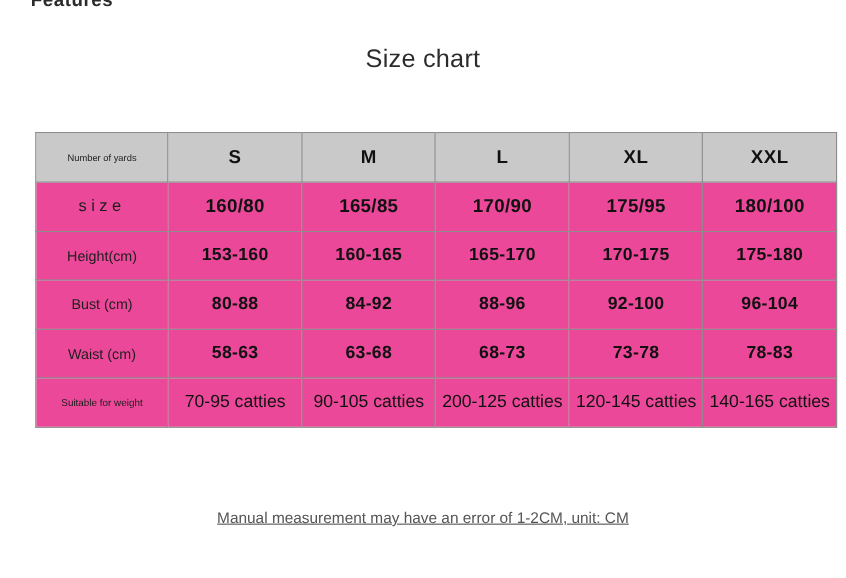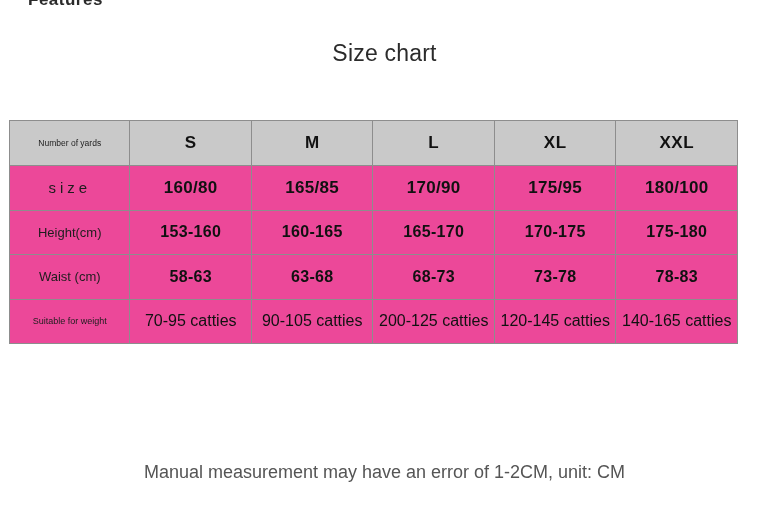--- a/index.html
+++ b/index.html
@@ -34,21 +34,21 @@
     width: 769px;
     text-align: center;
     font-size: 23px;
     color: #2b2b2b;
     letter-spacing: 0.2px;
   }
 
   .table-wrap {
     position: absolute;
     top: 120px;
-    left: 9px;
+    left: 32px;
     width: 729px;
   }
 
   table.size-table {
     border-collapse: collapse;
     width: 729px;
     table-layout: fixed;
   }
 
   table.size-table td {
@@ -119,22 +119,23 @@
     font-weight: normal;
     letter-spacing: 0;
   }
 
   .footnote {
     position: absolute;
     top: 462px;
     left: 0;
     width: 769px;
     text-align: center;
-    font-size: 18px;
+    font-size: 14px;
     color: #555;
+    text-decoration: underline;
   }
 </style>
 </head>
 <body>
 
 <div class="top-cut-text">Features</div>
 
 <div class="chart-title">Size chart</div>
 
 <div class="table-wrap">
@@ -168,20 +169,28 @@
 
       <tr class="body-row">
         <td class="rowlabel">Height(cm)</td>
         <td class="val">153-160</td>
         <td class="val">160-165</td>
         <td class="val">165-170</td>
         <td class="val">170-175</td>
         <td class="val">175-180</td>
       </tr>
 
+      <tr class="body-row">
+        <td class="rowlabel">Bust (cm)</td>
+        <td class="val">80-88</td>
+        <td class="val">84-92</td>
+        <td class="val">88-96</td>
+        <td class="val">92-100</td>
+        <td class="val">96-104</td>
+      </tr>
 
       <tr class="body-row">
         <td class="rowlabel">Waist (cm)</td>
         <td class="val">58-63</td>
         <td class="val">63-68</td>
         <td class="val">68-73</td>
         <td class="val">73-78</td>
         <td class="val">78-83</td>
       </tr>
 

